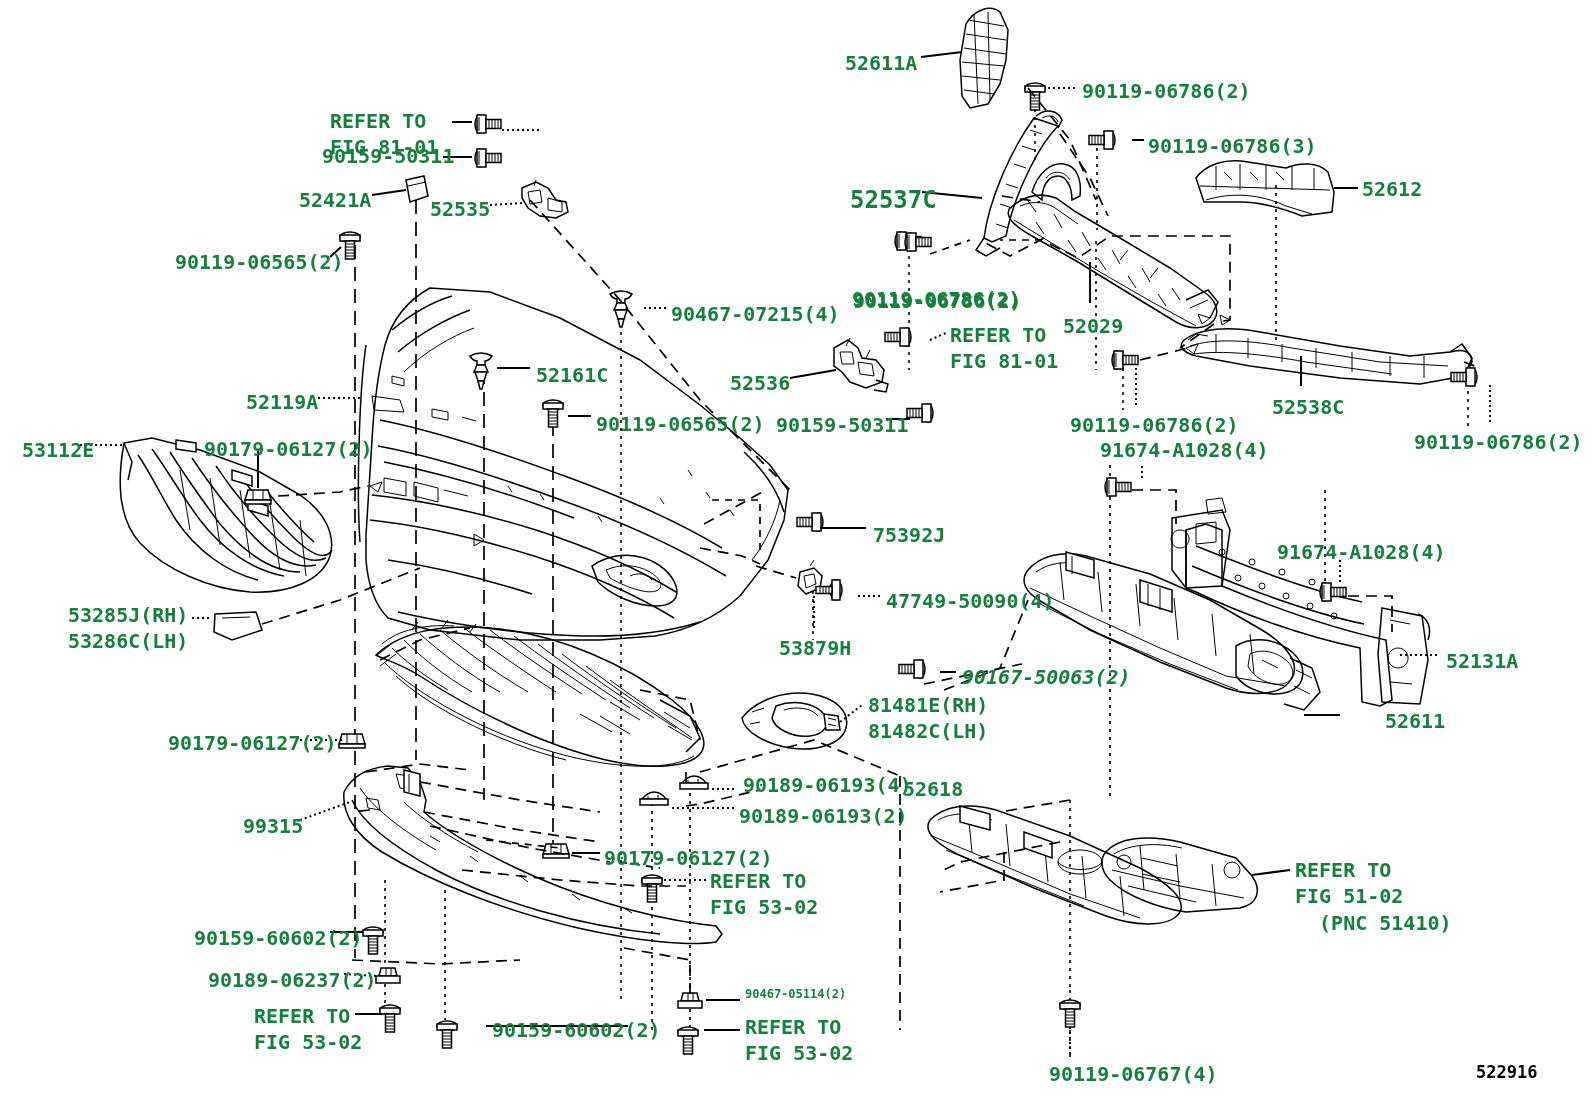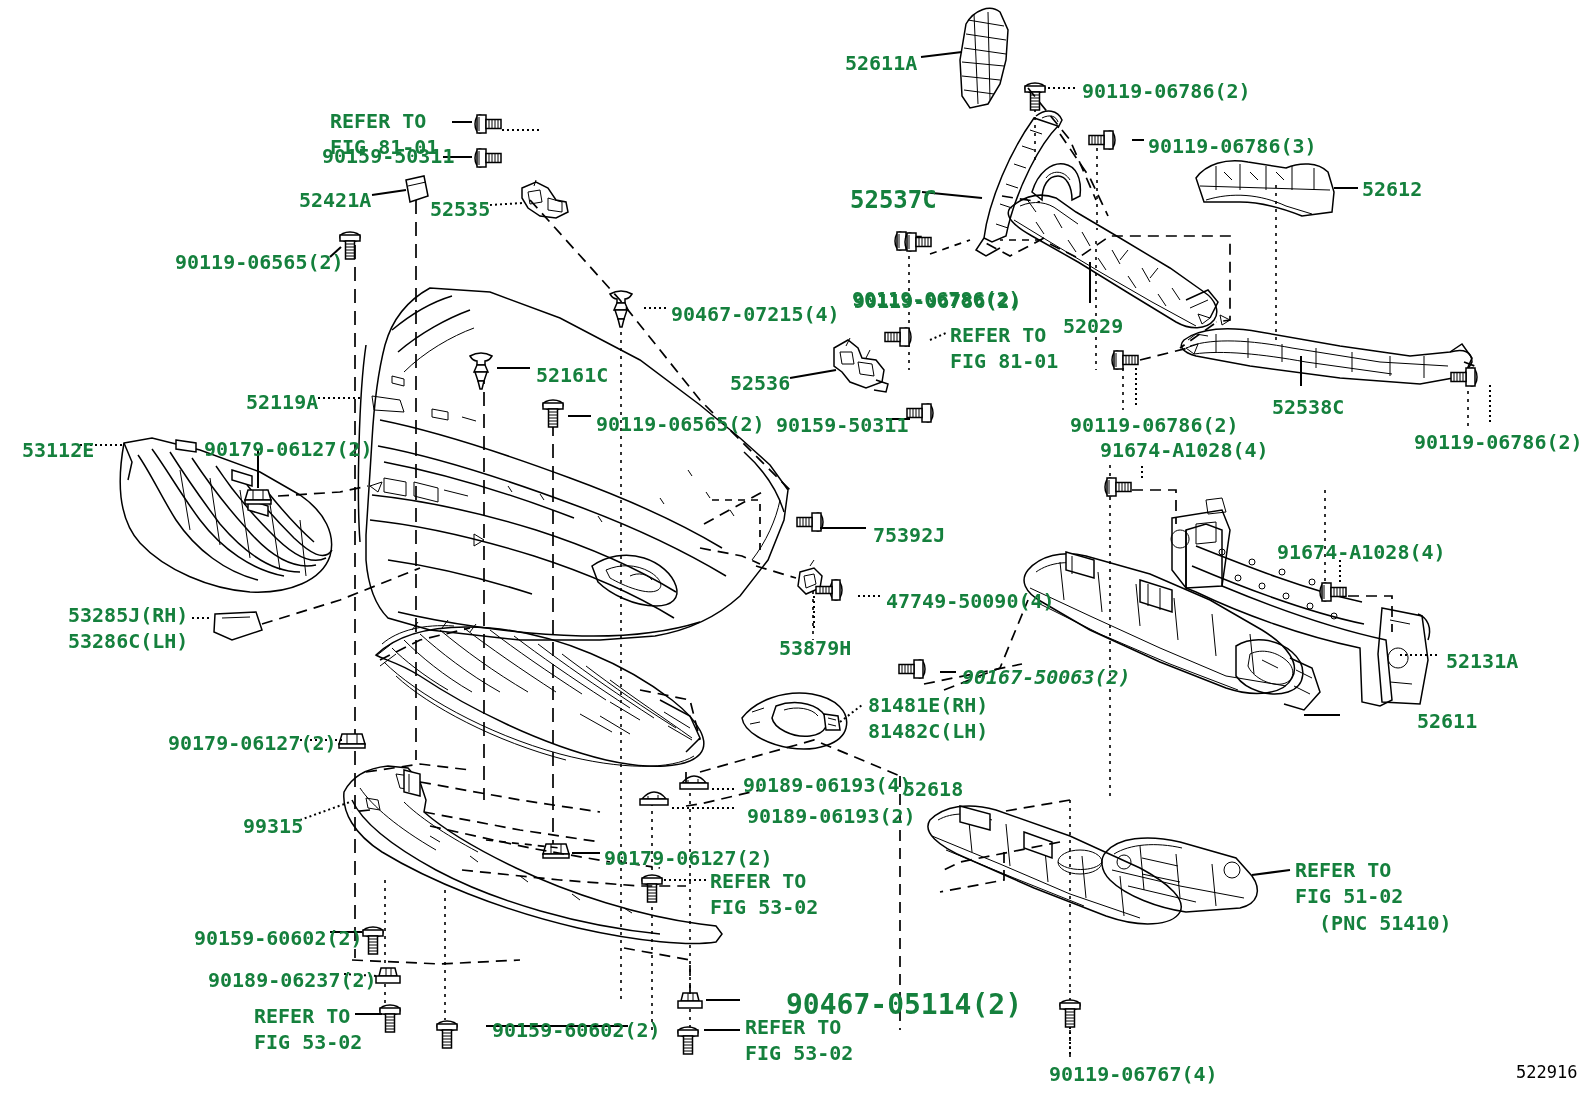--- a/index.html
+++ b/index.html
@@ -626,26 +626,26 @@
       <div class="lbl multi" style="left: 68px; top: 602px; font-size: 20px;">53285J(RH)
 53286C(LH)</div>
       <div class="lbl multi" style="left: 168px; top: 730px; font-size: 20px;">90179-06127(2)</div>
       <div class="lbl multi" style="left: 243px; top: 813px; font-size: 20px;">99315</div>
       <div class="lbl multi" style="left: 194px; top: 925px; font-size: 20px;">90159-60602(2)</div>
       <div class="lbl multi" style="left: 208px; top: 967px; font-size: 20px;">90189-06237(2)</div>
       <div class="lbl multi" style="left: 254px; top: 1003px; font-size: 20px;">REFER TO
 FIG 53-02</div>
       <div class="lbl multi" style="left: 492px; top: 1017px; font-size: 20px;">90159-60602(2)</div>
       <div class="lbl multi" style="left: 743px; top: 772px; font-size: 20px;">90189-06193(4)</div>
-      <div class="lbl multi" style="left: 739px; top: 803px; font-size: 20px; margin-left: 8px;">90189-06193(2)</div>
+      <div class="lbl multi" style="left: 739px; top: 803px; font-size: 20px;">90189-06193(2)</div>
       <div class="lbl multi" style="left: 903px; top: 776px; font-size: 20px;">52618</div>
       <div class="lbl multi" style="left: 604px; top: 845px; font-size: 20px;">90179-06127(2)</div>
       <div class="lbl multi" style="left: 710px; top: 868px; font-size: 20px;">REFER TO
 FIG 53-02</div>
-      <div class="lbl multi" style="left: 745px; top: 987px; font-size: 28px; margin-left: 41px;">90467-05114(2)</div>
+      <div class="lbl multi" style="left: 745px; top: 987px; font-size: 12px;">90467-05114(2)</div>
       <div class="lbl multi" style="left: 745px; top: 1014px; font-size: 20px;">REFER TO
 FIG 53-02</div>
       <div class="lbl multi" style="left: 730px; top: 370px; font-size: 20px;">52536</div>
       <div class="lbl multi" style="left: 776px; top: 412px; font-size: 20px;">90159-50311</div>
       <div class="lbl multi" style="left: 853px; top: 288px; font-size: 20px;">90119-06786(2)</div>
       <div class="lbl multi" style="left: 950px; top: 322px; font-size: 20px;">REFER TO
 FIG 81-01</div>
       <div class="lbl multi" style="left: 873px; top: 522px; font-size: 20px;">75392J</div>
       <div class="lbl multi" style="left: 886px; top: 588px; font-size: 20px;">47749-50090(4)</div>
       <div class="lbl multi" style="left: 779px; top: 635px; font-size: 20px;">53879H</div>
@@ -658,22 +658,22 @@
       <div class="lbl multi" style="left: 850px; top: 185px; font-size: 24px; text-align: center;">52537C</div>
       <div class="lbl multi" style="left: 1362px; top: 176px; font-size: 20px;">52612</div>
       <div class="lbl multi" style="left: 852px; top: 286px; font-size: 20px;">90119-06786(2)</div>
       <div class="lbl multi" style="left: 1063px; top: 313px; font-size: 20px;">52029</div>
       <div class="lbl multi" style="left: 1272px; top: 394px; font-size: 20px;">52538C</div>
       <div class="lbl multi" style="left: 1070px; top: 412px; font-size: 20px;">90119-06786(2)</div>
       <div class="lbl multi" style="left: 1100px; top: 437px; font-size: 20px;">91674-A1028(4)</div>
       <div class="lbl multi" style="left: 1414px; top: 429px; font-size: 20px;">90119-06786(2)</div>
       <div class="lbl multi" style="left: 1277px; top: 539px; font-size: 20px;">91674-A1028(4)</div>
       <div class="lbl multi" style="left: 1446px; top: 648px; font-size: 20px;">52131A</div>
-      <div class="lbl multi" style="left: 1417px; top: 708px; font-size: 20px;">52611</div>
+      <div class="lbl multi" style="left: 1385px; top: 708px; font-size: 20px;">52611</div>
       <div class="lbl multi" style="left: 1295px; top: 857px; font-size: 20px;">REFER TO
 FIG 51-02
   (PNC 51410)</div>
       <div class="lbl multi" style="left: 1049px; top: 1061px; font-size: 20px;">90119-06767(4)</div>
     </div>
 
-  <div class="sheetno" style="left:1516px;top:1062px;">522916</div>
+  <div class="sheetno" style="left:1476px;top:1062px;font-weight:bold;">522916</div>
 
 </div>
 
 </body></html>

